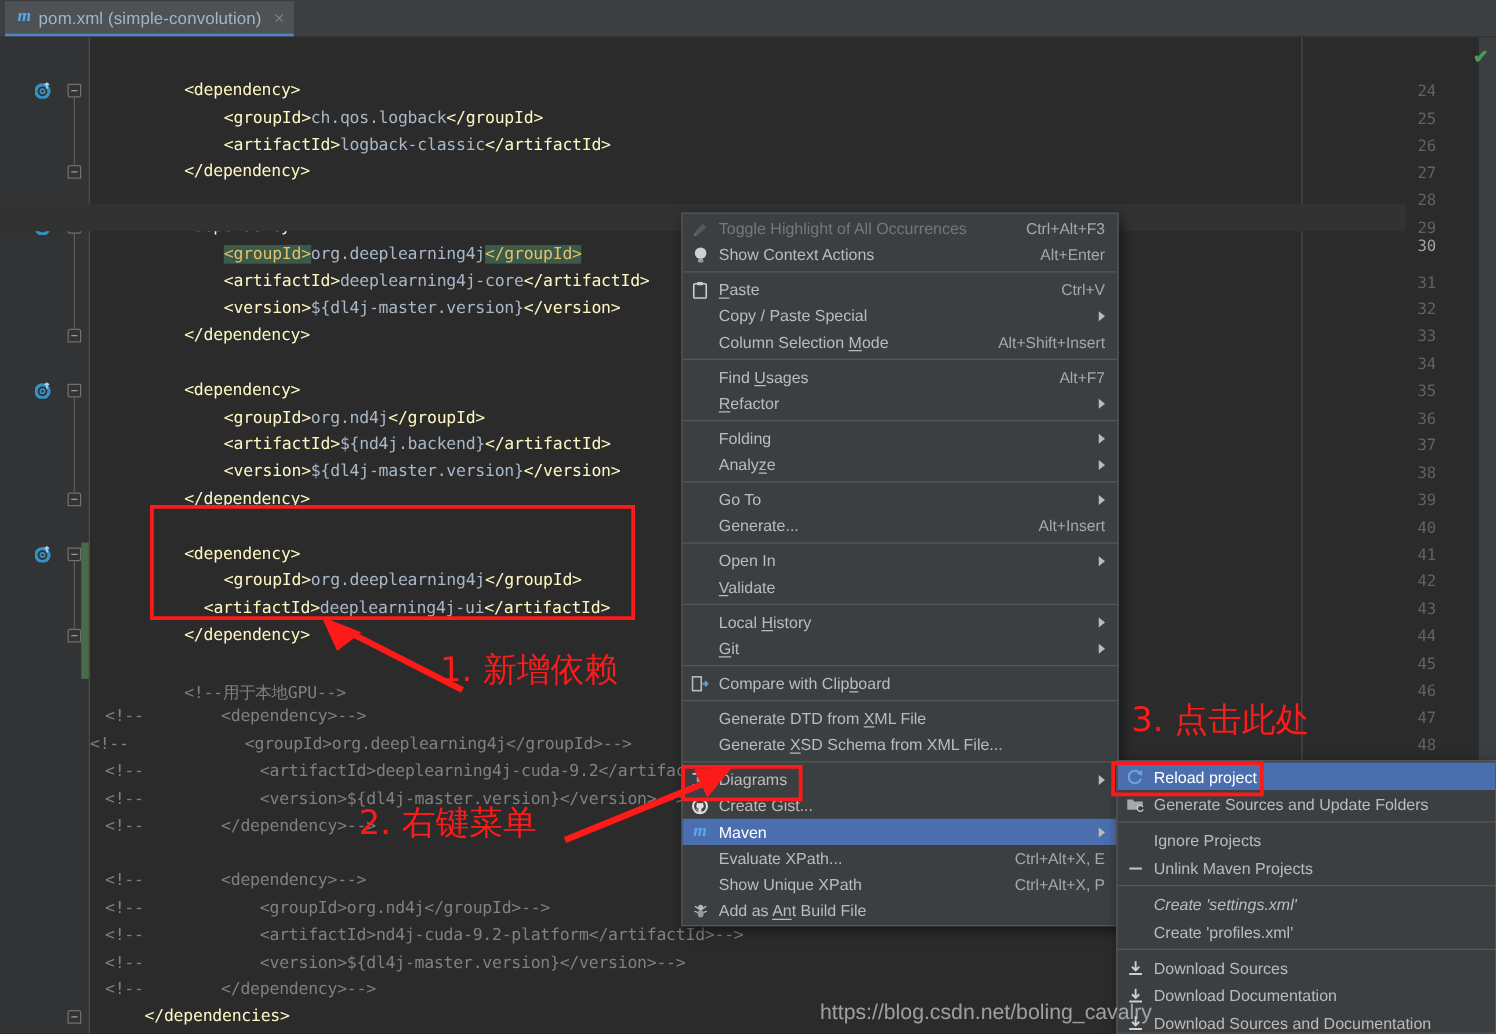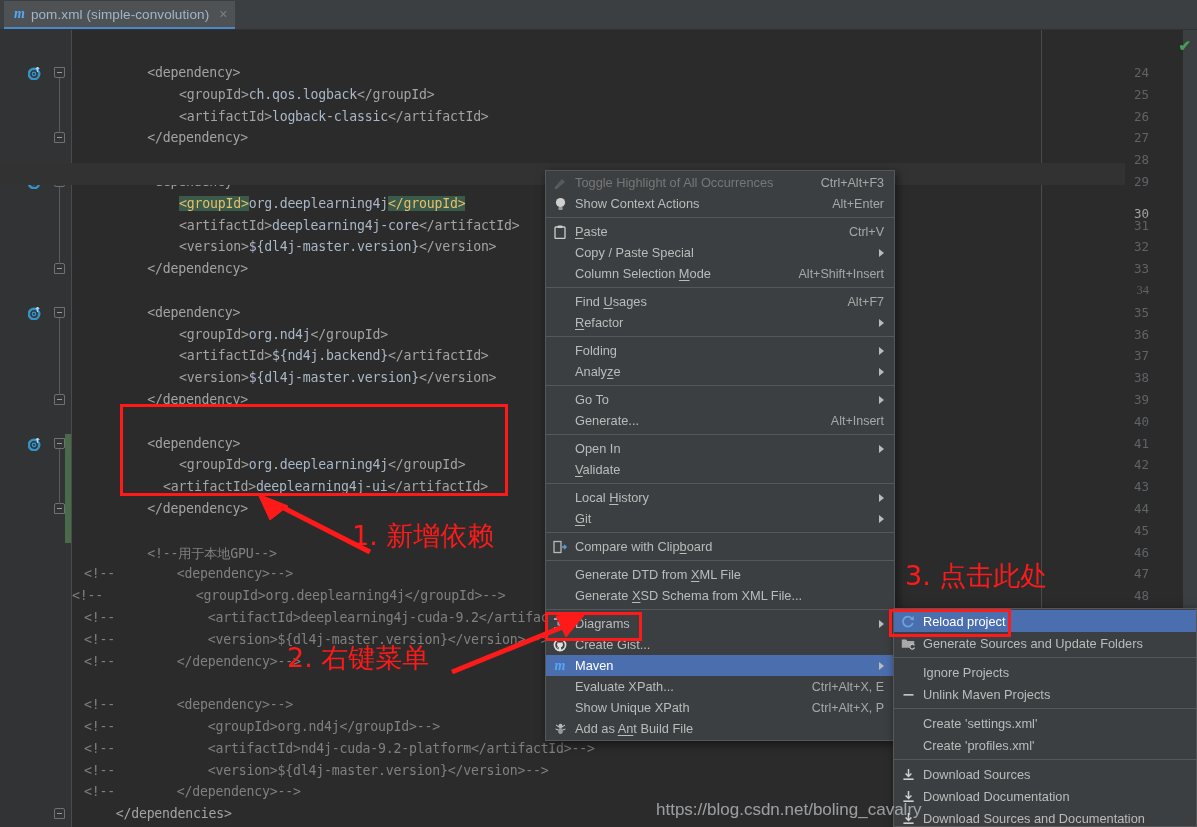--- a/index.html
+++ b/index.html
@@ -75,21 +75,21 @@
     position: absolute; left: 72px; top: 0; right: 0; height: 797px; overflow: hidden;
   }
   .cline {
     position: absolute; left: 0; white-space: pre;
     font-family: "DejaVu Sans Mono", monospace; font-size: 13.2px;
     color: #a9b7c6; letter-spacing: -0.2px;
   }
   .rowhl {
     position: absolute; left: 0; width: 1125px; height: 22px; background: #323232;
   }
-  .tagc  { color: #a3a3a3; }
+  .tagc  { color: #fef9c3; }
   .txtc  { color: #a9b7c6; }
   .cmt   { color: #808080; }
   .sel   { background: #3a5a4a; color: #e8bf6a; }
 
   
   .rightbar {
     position: absolute; right: 0; top: 0; width: 14px; height: 797px; background: #3c3f41;
   }
   .rightsep {
     position: absolute; right: 155px; top: 0; width: 1px; height: 797px; background: #4b4b4b;
@@ -220,26 +220,26 @@
         <div class="linenum" style="top: 100.4px;">27</div>
         <div class="foldmark end" style="top: 102.4px;"></div>
         <div class="linenum" style="top: 122.2px;">28</div>
         <div class="linenum" style="top: 144px;">29</div>
         <div class="gicon" style="top: 145px;"><svg width="13" height="13" viewBox="0 0 13 13">
             <circle cx="6" cy="7" r="5.2" fill="none" stroke="#3592c4" stroke-width="2.6"></circle>
             <circle cx="6" cy="7" r="1.7" fill="none" stroke="#3592c4" stroke-width="1.4"></circle>
             <path d="M9.5 0.5 L9.5 5 M7.8 2 L9.5 0.4 L11.2 2" stroke="#a9d6ef" stroke-width="1.3" fill="none"></path>
           </svg></div>
         <div class="foldmark start" style="top: 146px;"></div>
-        <div class="linenum active" style="top: 176px;">30</div>
+        <div class="linenum active" style="top: 159px;">30</div>
         <div class="linenum" style="top: 187.6px;">31</div>
         <div class="linenum" style="top: 209.4px;">32</div>
         <div class="linenum" style="top: 231.2px;">33</div>
         <div class="foldmark end" style="top: 233.2px;"></div>
-        <div class="linenum" style="top: 253px; font-family: Liberation Serif, serif;">34</div>
+        <div class="linenum" style="top: 253px;">34</div>
         <div class="linenum" style="top: 274.8px;">35</div>
         <div class="gicon" style="top: 275.8px;"><svg width="13" height="13" viewBox="0 0 13 13">
             <circle cx="6" cy="7" r="5.2" fill="none" stroke="#3592c4" stroke-width="2.6"></circle>
             <circle cx="6" cy="7" r="1.7" fill="none" stroke="#3592c4" stroke-width="1.4"></circle>
             <path d="M9.5 0.5 L9.5 5 M7.8 2 L9.5 0.4 L11.2 2" stroke="#a9d6ef" stroke-width="1.3" fill="none"></path>
           </svg></div>
         <div class="foldmark start" style="top: 276.8px;"></div>
         <div class="linenum" style="top: 296.6px;">36</div>
         <div class="linenum" style="top: 318.4px;">37</div>
         <div class="linenum" style="top: 340.2px;">38</div>
@@ -455,21 +455,21 @@
       </div>
       <div class="mi" style="height: 22px;">
         <span class="ico">
           <svg width="13" height="13" viewBox="0 0 13 13">
             <rect x="1.5" y="6" width="10" height="1.7" fill="#c0c0c0"></rect>
           </svg>
         </span>
         <span class="lbl">Unlink Maven Projects</span>
       </div>
       <div class="msep"></div>
-      <div class="mi" style="height: 22px;">
+      <div class="mi" style="height: 22px; font-style: italic;">
         <span class="lbl">Create 'settings.xml'</span>
       </div>
       <div class="mi" style="height: 22px;">
         <span class="lbl">Create 'profiles.xml'</span>
       </div>
       <div class="msep"></div>
       <div class="mi" style="height: 22px;">
         <span class="ico">
           <svg width="13" height="13" viewBox="0 0 13 13">
             <path d="M6.5 1v6.4M3.6 5.4l2.9 3 2.9-3" stroke="#cfcfcf" stroke-width="1.5" fill="none"></path>

